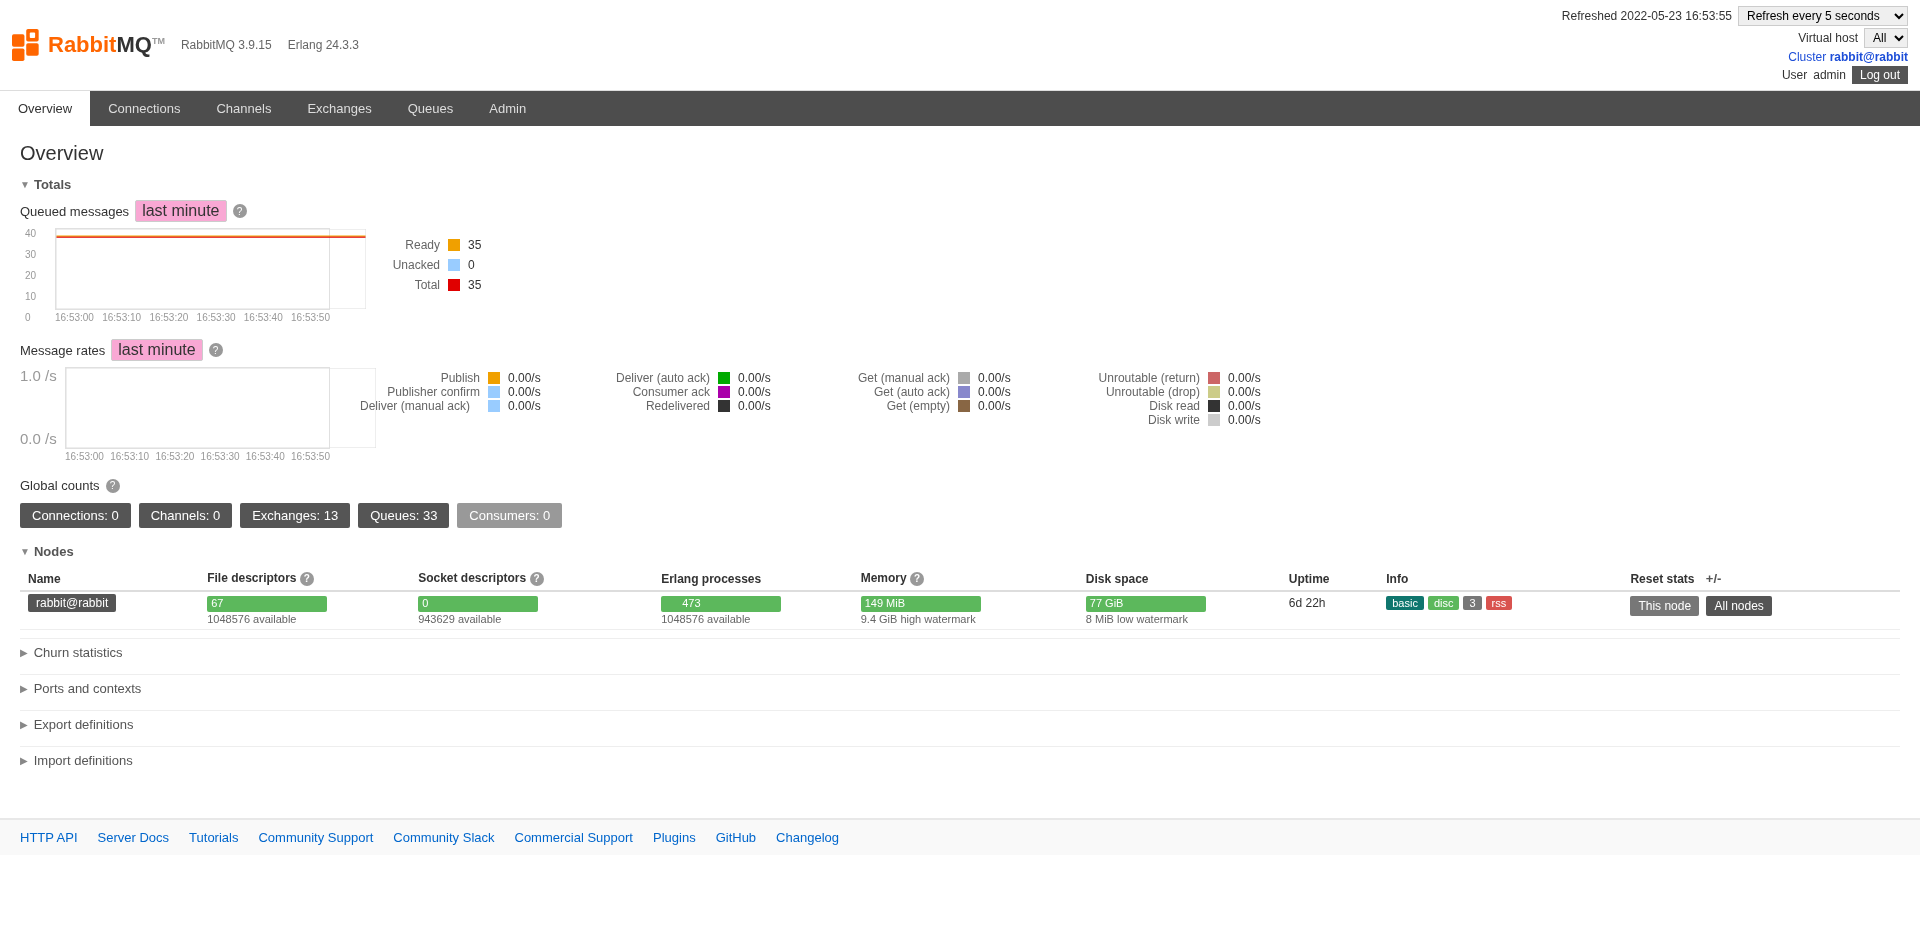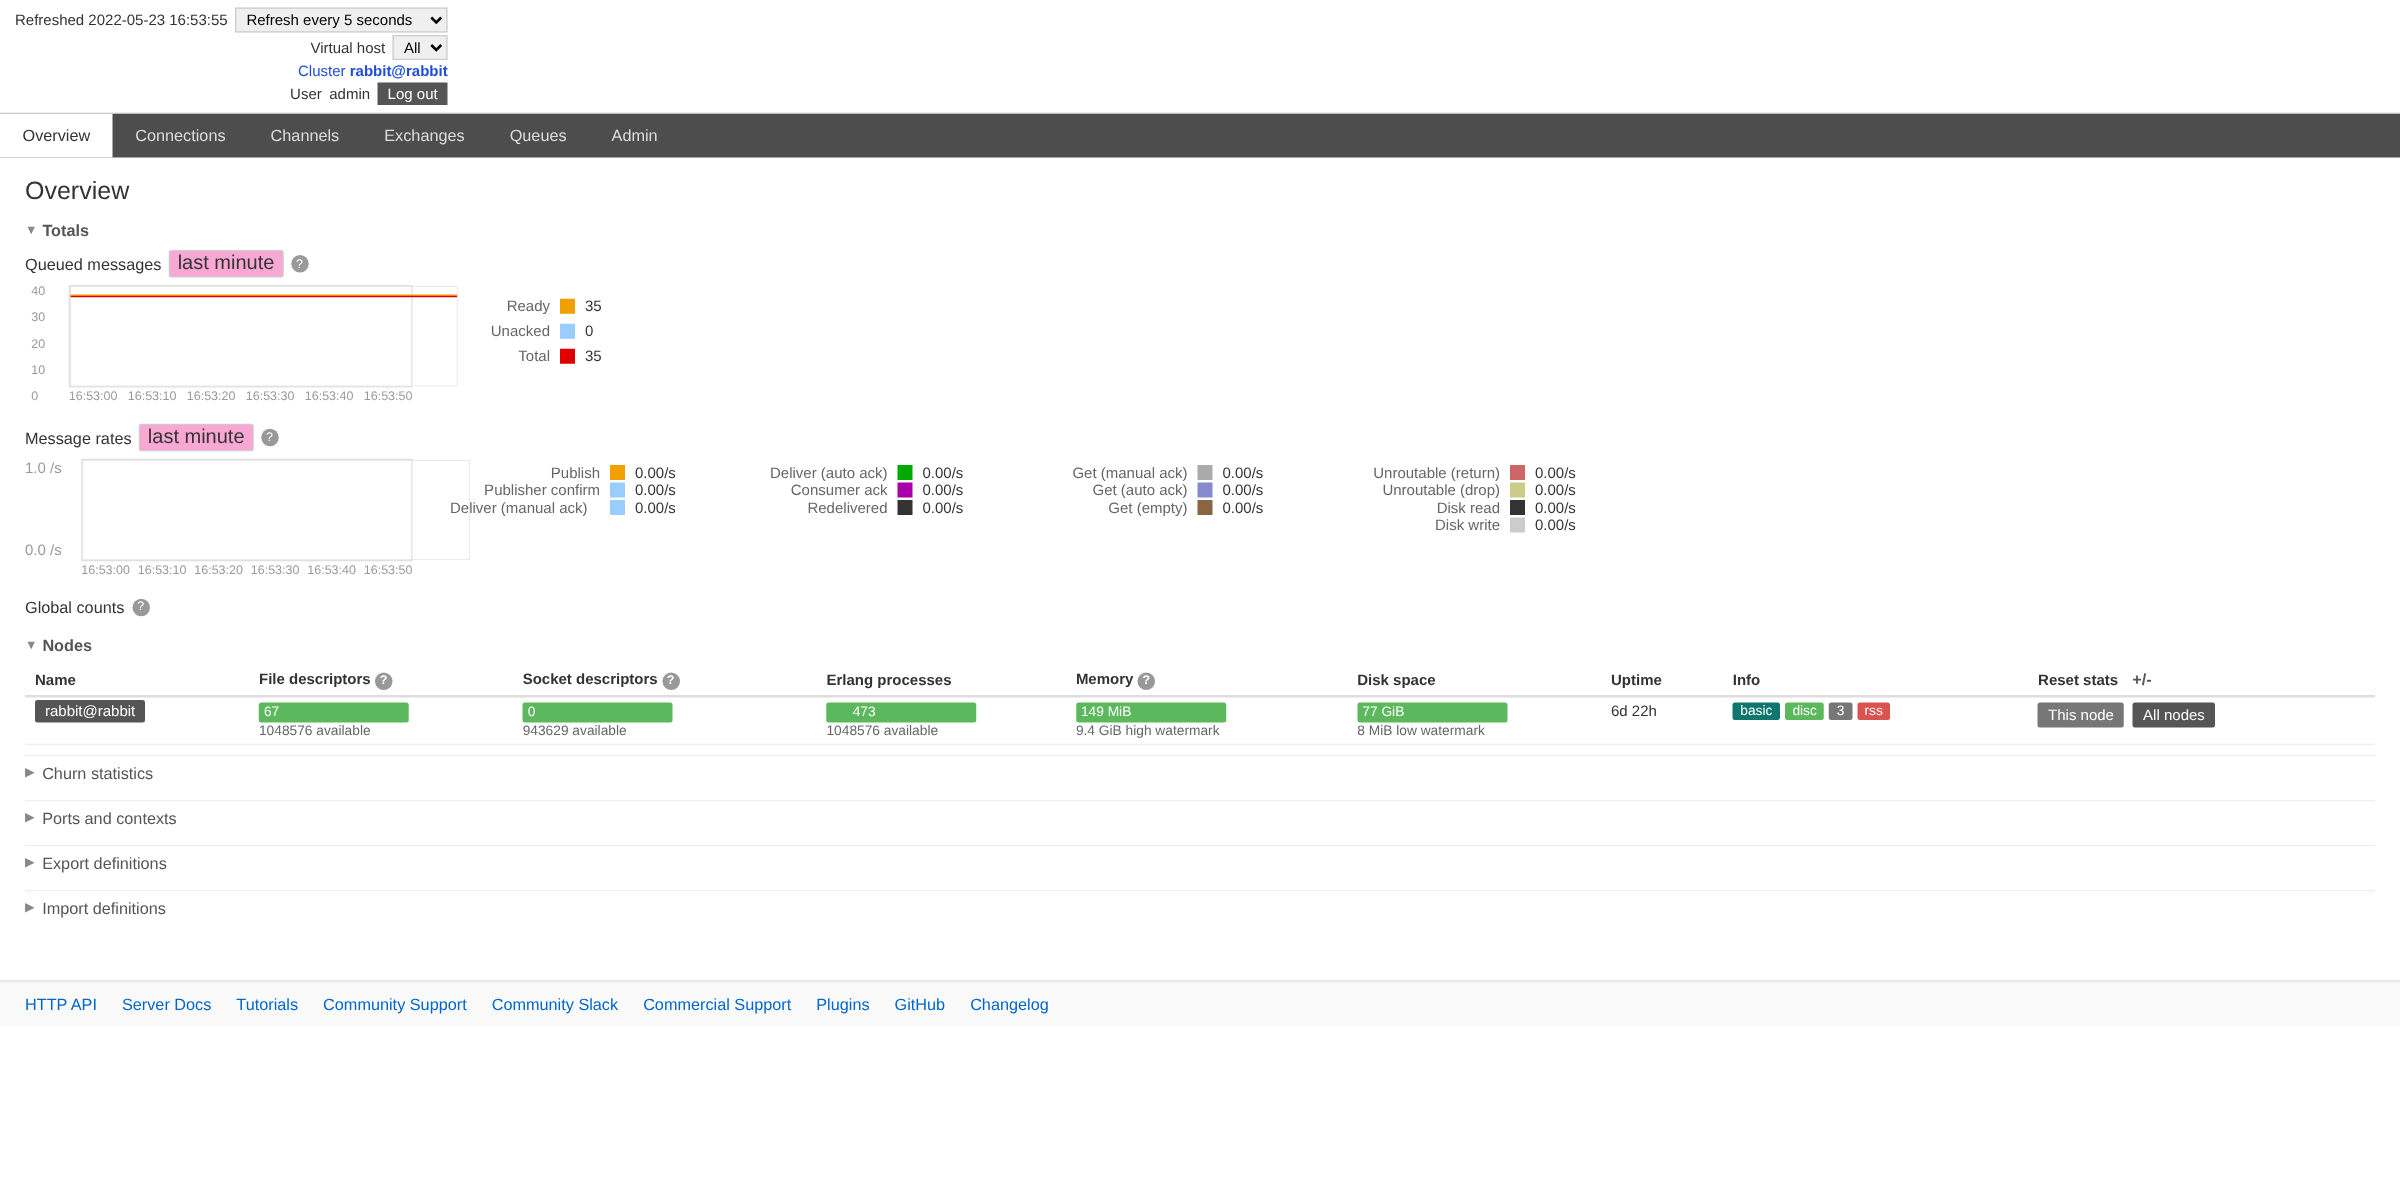--- a/index.html
+++ b/index.html
@@ -94,20 +94,37 @@
     .footer a { color: #0066cc; text-decoration: none; font-size: 13px; }
 
     .section-title { display: flex; align-items: center; gap: 4px; margin-bottom: 8px; }
     .section-title-text { font-size: 13px; font-weight: bold; color: #555; }
     .collapse-triangle { color: #888; font-size: 10px; }
   </style>
 </head>
 <body>
 
 <div class="top-bar">
+  <div class="logo-area">
+    <div class="logo">
+
+      <svg class="logo-icon" viewBox="0 0 36 36" xmlns="http://www.w3.org/2000/svg">
+        <rect x="0" y="6" width="14" height="14" rx="2" fill="#f60"></rect>
+        <rect x="16" y="0" width="14" height="14" rx="2" fill="#f60"></rect>
+        <rect x="0" y="22" width="14" height="14" rx="2" fill="#f60"></rect>
+        <rect x="16" y="16" width="14" height="14" rx="2" fill="#f60"></rect>
+        <rect x="20" y="4" width="6" height="6" rx="1" fill="#fff"></rect>
+      </svg>
+      <span class="logo-text"><span>Rabbit</span>MQ<sup class="logo-tm">TM</sup></span>
+    </div>
+    <div class="version-info">
+      <span>RabbitMQ 3.9.15</span>
+      <span>Erlang 24.3.3</span>
+    </div>
+  </div>
 
   <div class="top-right">
     <div class="refresh-row">
       <span>Refreshed 2022-05-23 16:53:55</span>
       <select class="refresh-select">
         <option>Refresh every 5 seconds</option>
         <option>Refresh every 10 seconds</option>
         <option>Refresh every 30 seconds</option>
         <option>Stop refreshing</option>
       </select>
@@ -205,21 +222,21 @@
 
   <div class="queued-label">
     <span>Message rates</span>
     <span class="time-badge">last minute</span>
     <span class="help-icon">?</span>
   </div>
 
   <div class="chart-row">
     <div class="chart-area">
       <div style="position:relative; margin-left:45px;">
-        <div style="position:absolute; left:-45px; top:0; height:80px; display:flex; flex-direction:column; justify-content:space-between; font-size:12px; color:#999;">
+        <div style="position:absolute; left:-45px; top:0; height:80px; display:flex; flex-direction:column; justify-content:space-between; font-size:15px; color:#999;">
           <span>1.0 /s</span>
           <span>0.0 /s</span>
         </div>
         <div class="chart-box">
           <svg class="chart" width="310" height="80">
             <rect x="0" y="0" width="310" height="80" fill="none" stroke="#ddd" stroke-width="1"></rect>
           </svg>
         </div>
         <div class="chart-xaxis">
           <span>16:53:00</span>
@@ -310,20 +327,27 @@
           <span class="legend-value">0.00/s</span>
         </div>
       </div>
     </div>
   </div>
 
   <div style="margin-top: 6px;">
     <div class="queued-label">
       <span>Global counts</span>
       <span class="help-icon">?</span>
+    </div>
+    <div class="global-counts-row">
+      <span class="count-badge">Connections: 0</span>
+      <span class="count-badge">Channels: 0</span>
+      <span class="count-badge">Exchanges: 13</span>
+      <span class="count-badge">Queues: 33</span>
+      <span class="count-badge consumer">Consumers: 0</span>
     </div>
   </div>
 
   <div class="nodes-section">
     <div class="section-title">
       <span class="collapse-triangle">▼</span>
       <span class="section-title-text">Nodes</span>
     </div>
     <table class="nodes-table">
       <thead>

